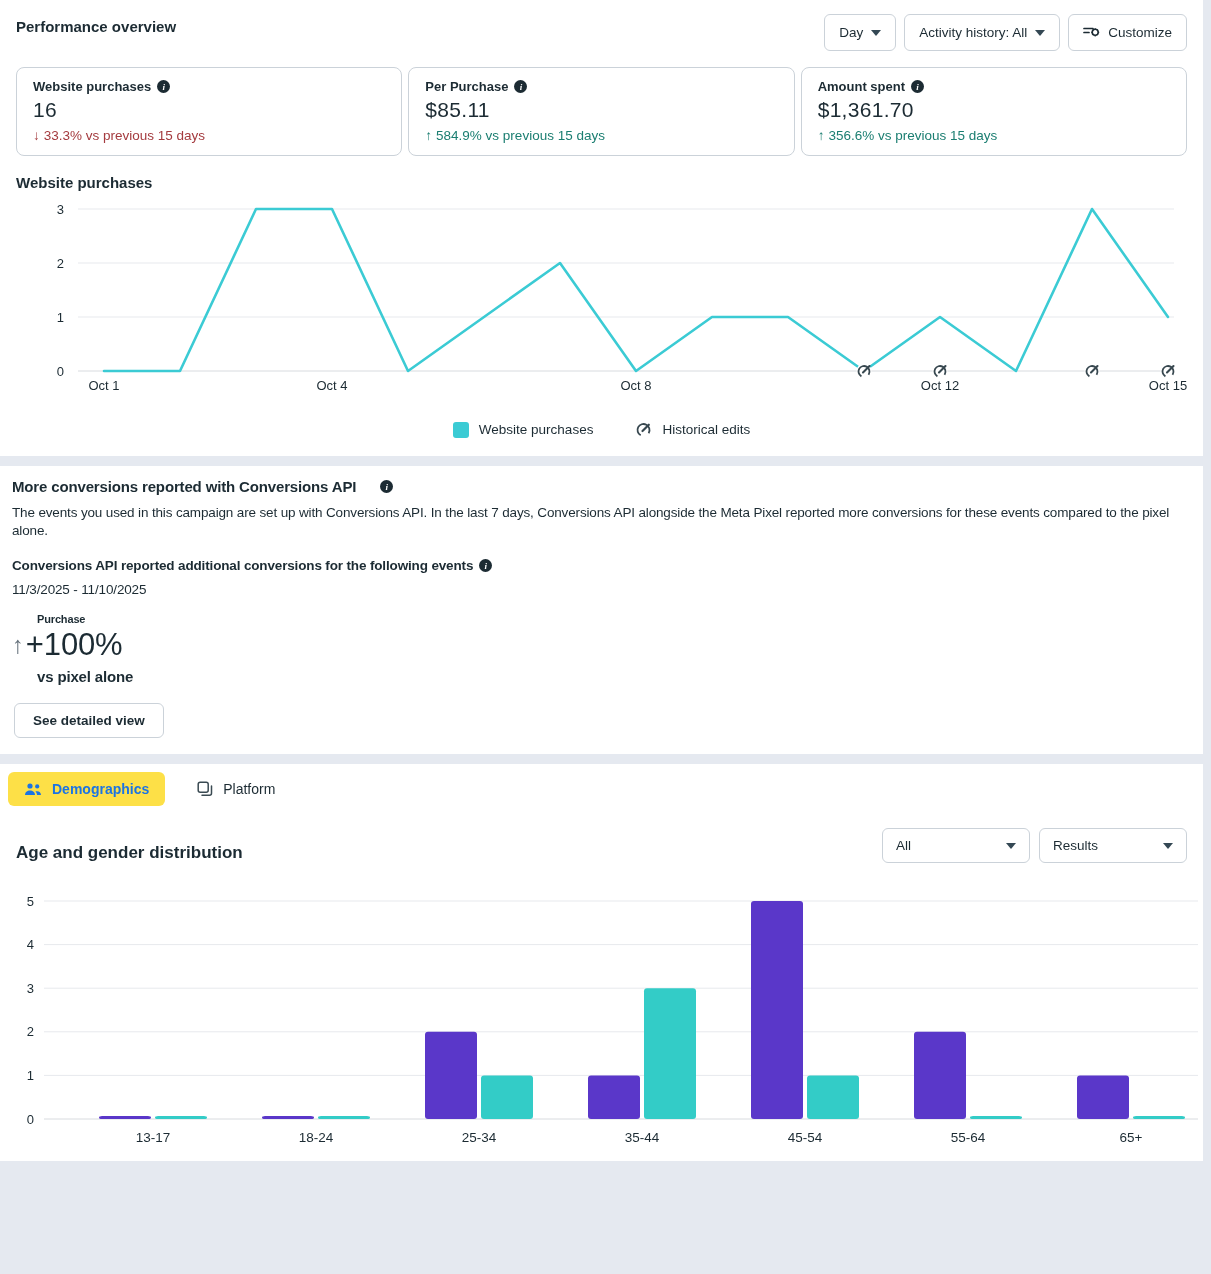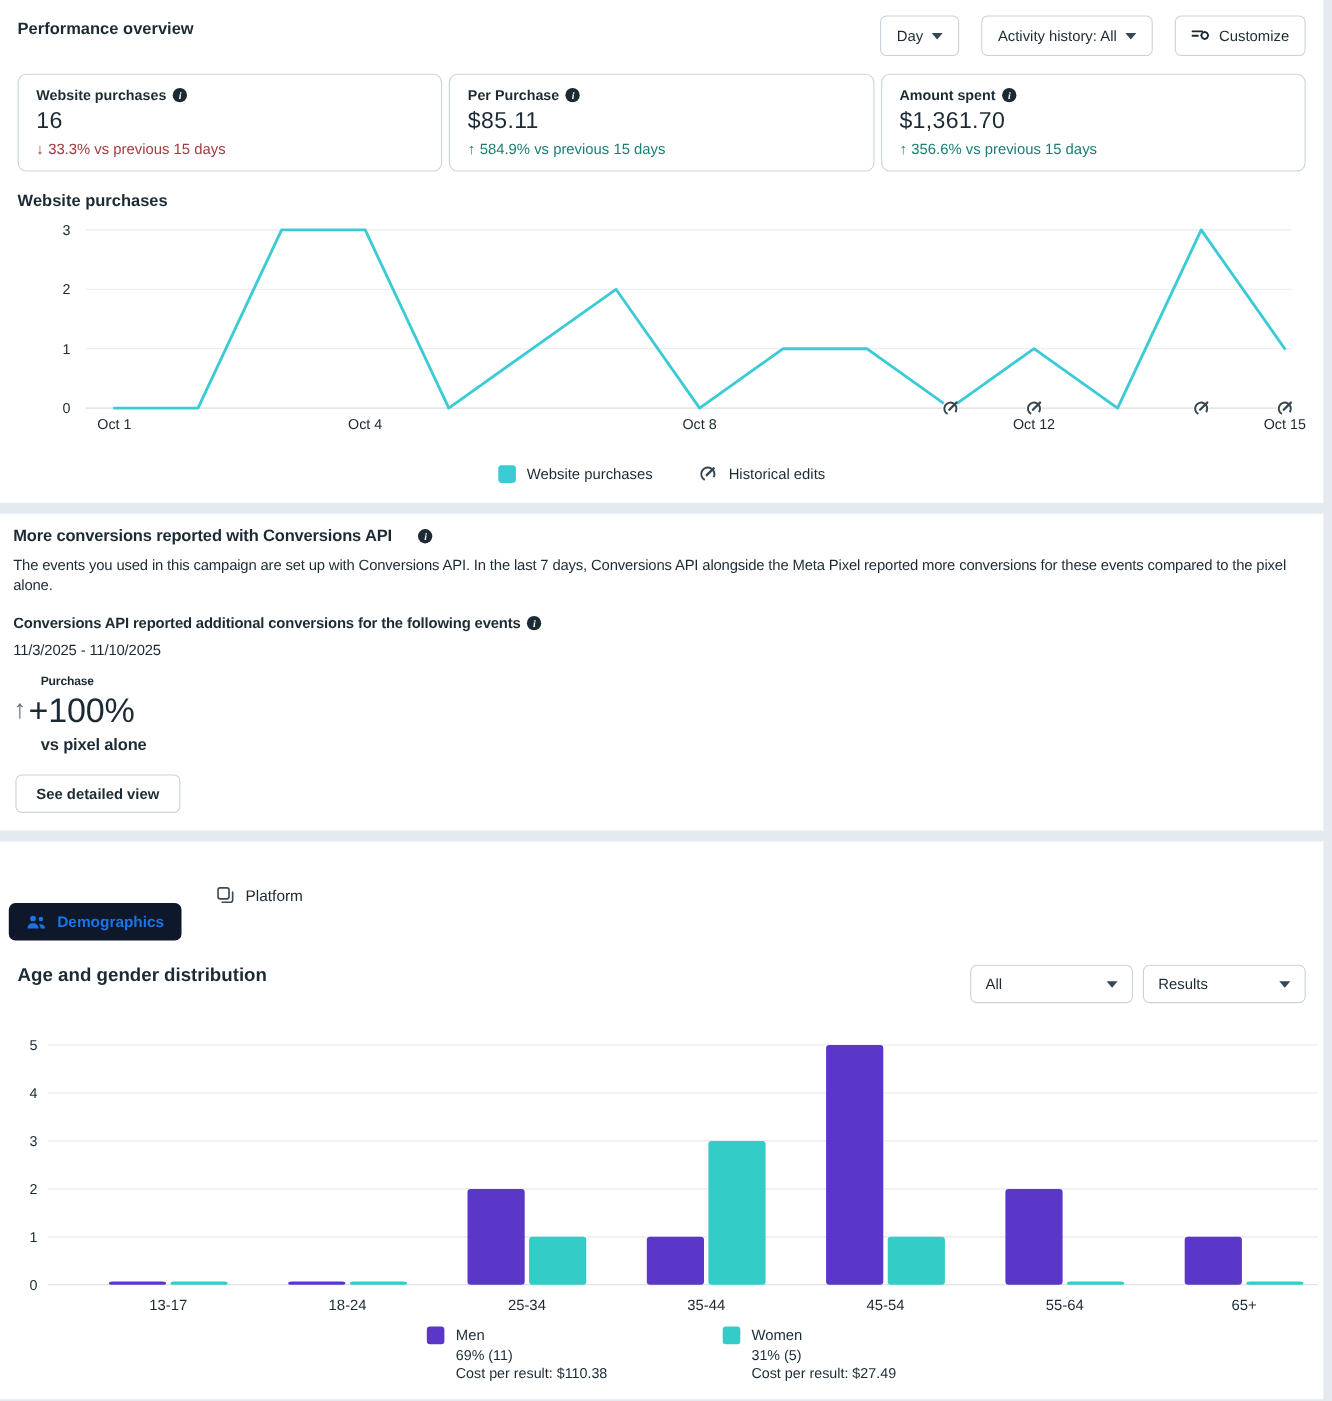--- a/index.html
+++ b/index.html
@@ -4,21 +4,21 @@
 <style>
   * { box-sizing: border-box; margin: 0; padding: 0; }
   html,body { width:1211px; height:1274px; background:#E5E9F0; font-family:"Liberation Sans", sans-serif; color:#1C2B33; overflow:hidden; }
   .section { background:#fff; margin-right:8px; }
   .section + .section { margin-top:10px; }
 
   
   #sec-performance { padding:14px 16px 18px 16px; }
   .sec1-header { display:flex; justify-content:space-between; align-items:flex-start; }
   .page-title { font-size:15px; font-weight:700; padding-top:4px; }
-  .btn-row { display:flex; gap:20px;justify-content:space-between; }
+  .btn-row { display:flex; gap:8px;justify-content:space-between; }
   .btn { display:flex; align-items:center; gap:8px; border:1px solid #CBD2D9; border-radius:6px; background:#fff; padding:8px 14px; font-size:13.5px; font-weight:500; color:#1C2B33; cursor:pointer; height:37px; }
   .chev { width:0; height:0; border-left:5px solid transparent; border-right:5px solid transparent; border-top:6px solid #344854; display:inline-block; }
   .metric-row { display:flex; gap:6px; margin-top:16px; }
   .metric-card { flex:1; border:1px solid #CBD2D9; border-radius:8px; padding:11px 16px 12px 16px; }
   .metric-label { font-size:13px; font-weight:700; display:flex; align-items:center; gap:6px; }
   .info-dot { width:13px; height:13px; border-radius:50%; background:#1C2B33; color:#fff; font-size:9px; font-weight:700; display:inline-flex; align-items:center; justify-content:center; font-family:"Liberation Serif", serif; font-style:italic; flex:none; }
   .metric-value { font-size:21px; font-weight:400; margin-top:4px; letter-spacing:0.3px; }
   .metric-delta { font-size:13.5px; margin-top:6px; display:flex; align-items:center; gap:4px; }
   .down { color:#A43B3F; }
   .up { color:#1B7E71; }
@@ -37,23 +37,23 @@
   .conv-delta-row { display:flex; align-items:center; gap:2px; margin-top:2px; }
   .conv-arrow { font-size:24px; color:#64707A; font-weight:400; }
   .conv-delta { font-size:31px; font-weight:400; color:#1C2B33; }
   .conv-caption { font-size:15px; margin-left:25px; margin-top:5px;font-weight:bold; }
   .detail-btn { margin-top:18px; margin-left:2px; border:1px solid #CBD2D9; border-radius:6px; background:#fff; padding:9px 18px; font-size:13.5px; font-weight:600; color:#1C2B33; cursor:pointer; }
 
   
   #sec-demo { padding:8px 8px 14px 8px; }
   .tabs { display:flex; align-items:center; gap:16px; }
   .tab { display:flex; align-items:center; gap:10px; padding:9px 16px; border-radius:6px; font-size:14px; font-weight:600; cursor:pointer; }
-  .tab.active { background:#0f172a; color:#1B74E4;margin-top:48px; }
+  .tab.active { background:#fde047; color:#1B74E4; }
   .tab.inactive { color:#1C2B33; font-weight:400; }
-  .demo-header { display:flex; justify-content:space-between; align-items:flex-start; margin-top:22px; padding:0 8px;gap:36px; }
+  .demo-header { display:flex; justify-content:space-between; align-items:flex-end; margin-top:22px; padding:0 8px;gap:36px; }
   .demo-title { font-size:17px; font-weight:700; }
   .dd-row { display:flex; gap:9px; }
   .dd { display:flex; align-items:center; justify-content:space-between; width:148px; height:35px; border:1px solid #CBD2D9; border-radius:6px; background:#fff; padding:0 13px; font-size:13.5px; cursor:pointer; }
   .bar-legend { display:flex; gap:105px; justify-content:center; margin-top:8px; }
   .bar-legend-item { display:flex; gap:10px; font-size:13px; }
   .bar-legend-text div:first-child { font-size:13.5px; }
   .bar-legend-text div { line-height:1.32; }
   svg text { font-family:"Liberation Sans", sans-serif; }
 </style>
 </head>
@@ -262,31 +262,13 @@
       <rect x="799" y="184.4" width="52" height="43.6" rx="3" fill="#33CCC7"></rect>
       <text x="797" y="251" text-anchor="middle" font-size="13.5" fill="#1C2B33">45-54</text>
       <rect x="906" y="140.8" width="52" height="87.2" rx="3" fill="#5A37C9"></rect>
       <rect x="962" y="225" width="52" height="3" rx="3" fill="#33CCC7"></rect>
       <text x="960" y="251" text-anchor="middle" font-size="13.5" fill="#1C2B33">55-64</text>
       <rect x="1069" y="184.4" width="52" height="43.6" rx="3" fill="#5A37C9"></rect>
       <rect x="1125" y="225" width="52" height="3" rx="3" fill="#33CCC7"></rect>
       <text x="1123" y="251" text-anchor="middle" font-size="13.5" fill="#1C2B33">65+</text>
     </svg>
 
-  <div class="bar-legend">
-    <div class="bar-legend-item">
-      <span class="swatch" style="background:#5A37C9; margin-top:1px;"></span>
-      <div class="bar-legend-text">
-        <div>Men</div>
-        <div>69% (11)</div>
-        <div>Cost per result: $110.38</div>
-      </div>
-    </div>
-    <div class="bar-legend-item">
-      <span class="swatch" style="background:#33CCC7; margin-top:1px;"></span>
-      <div class="bar-legend-text">
-        <div>Women</div>
-        <div>31% (5)</div>
-        <div>Cost per result: $27.49</div>
-      </div>
-    </div>
-  </div>
 </div>
 
 </body></html>

